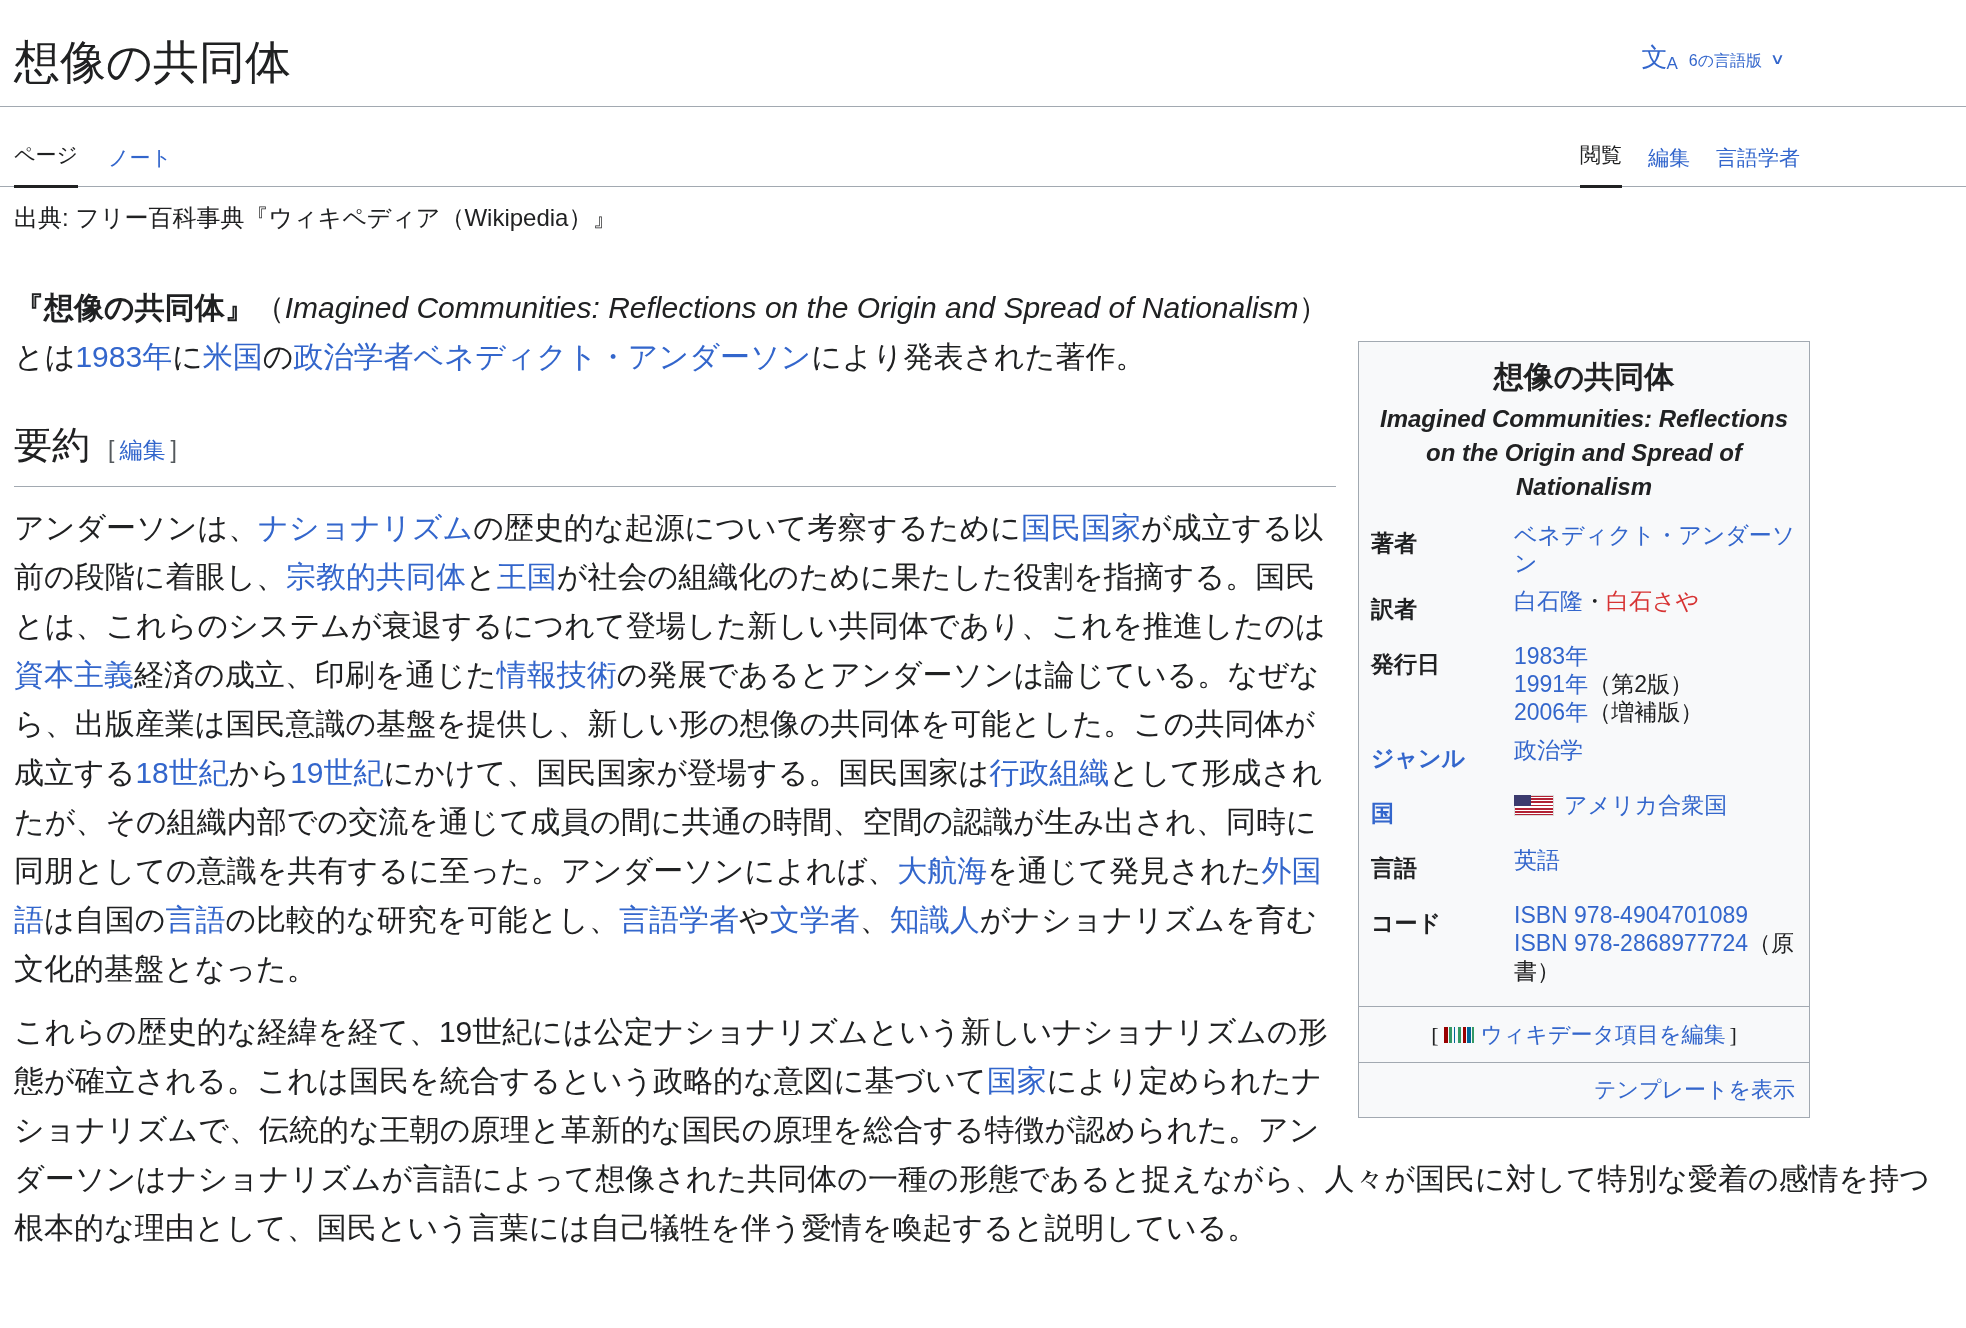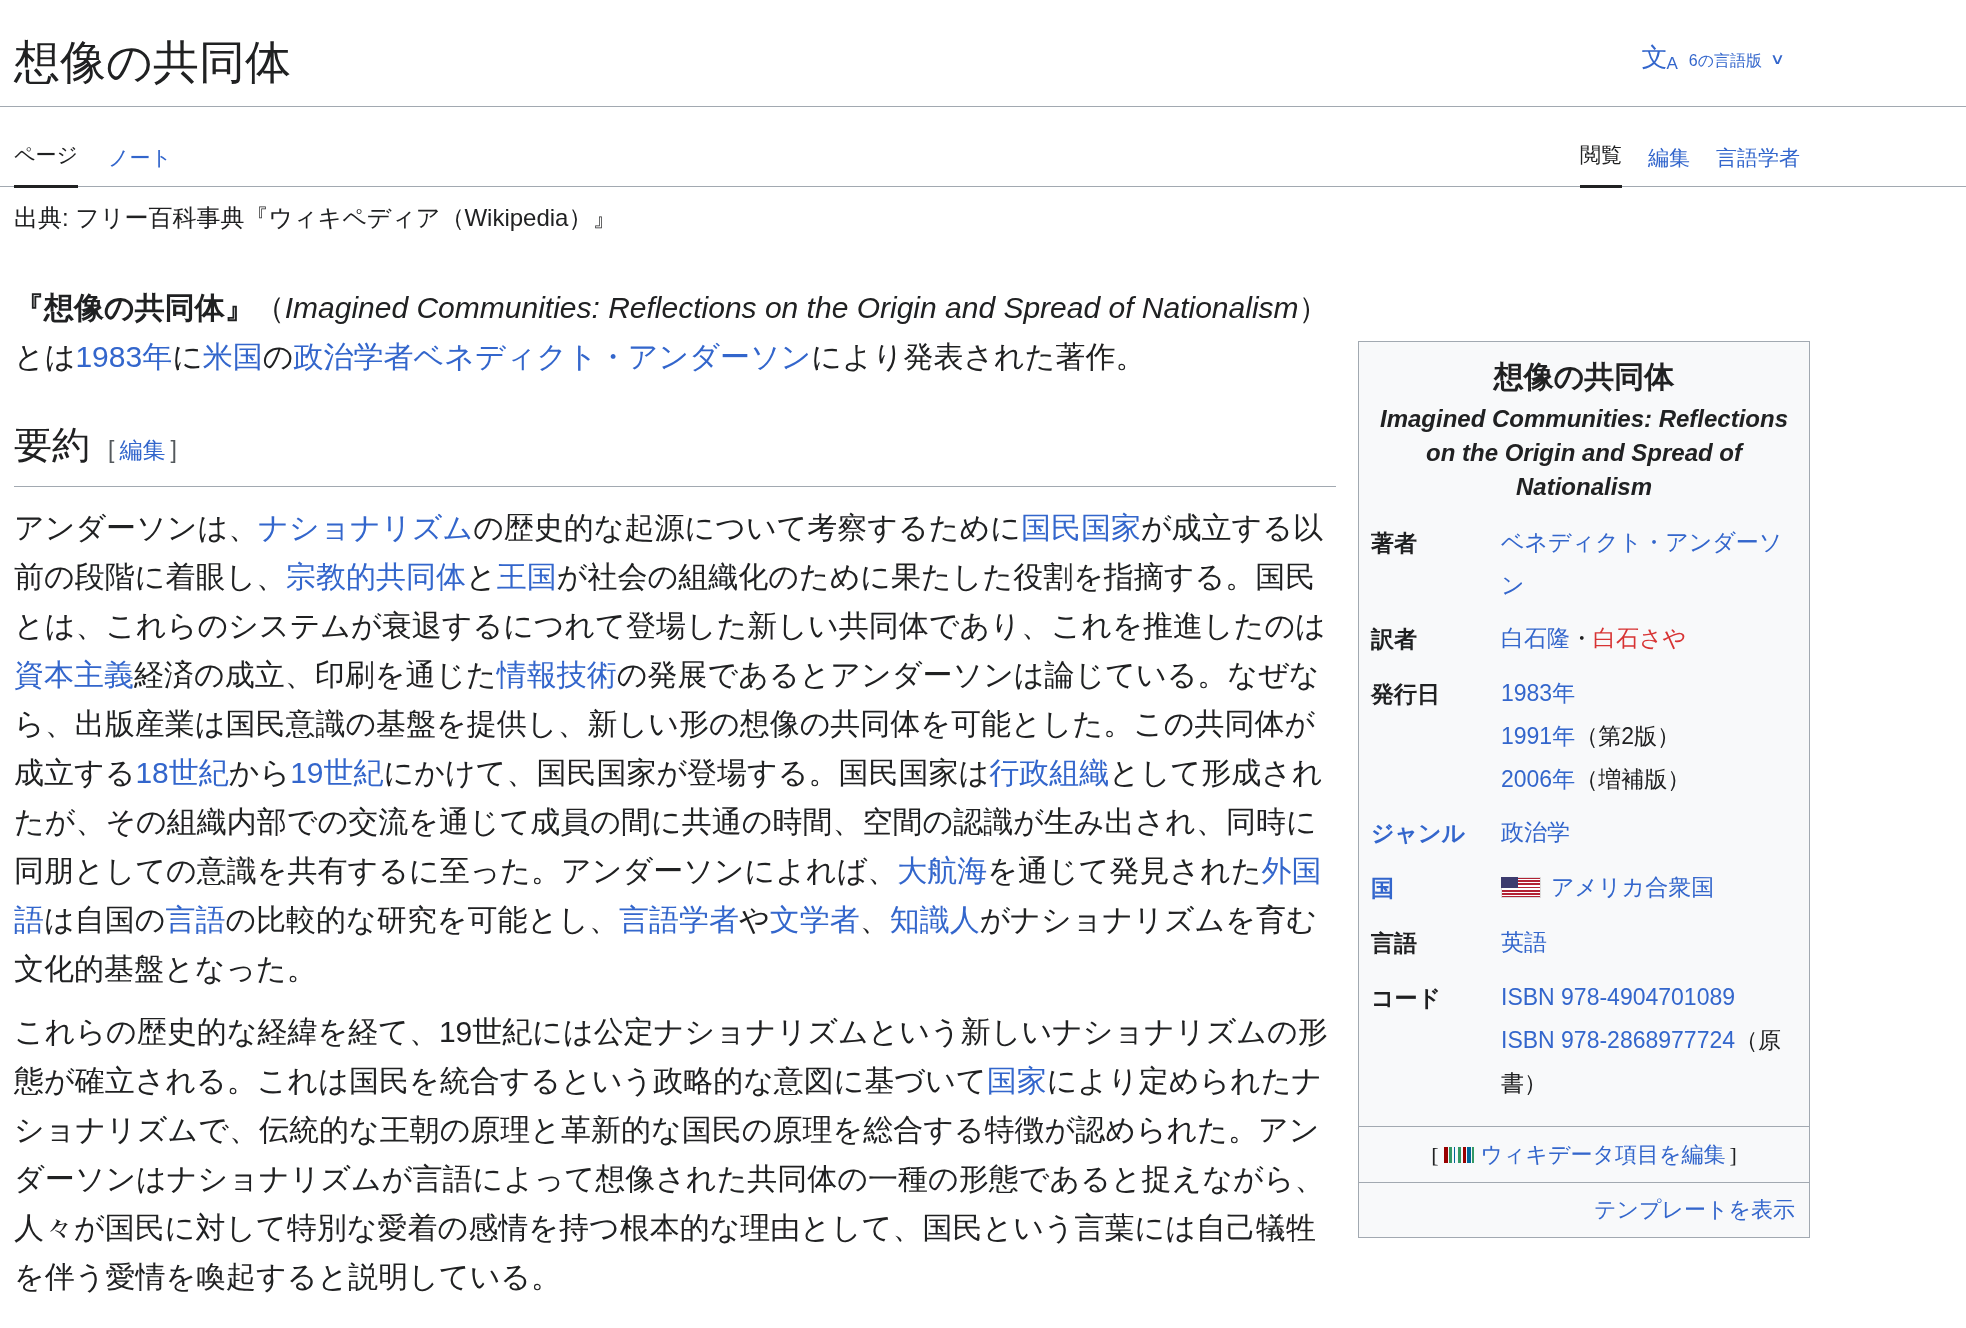--- a/index.html
+++ b/index.html
@@ -54,21 +54,21 @@
     margin:58px 140px 26px 22px;
     background:var(--ibbg);border:1px solid var(--border);
     padding:10px 0 8px;
     font-size:23px;line-height:34px;
   }
   .ib-title{font-size:30px;font-weight:bold;text-align:center;line-height:42px;padding:4px 12px 2px;}
   .ib-sub{font-size:24px;font-weight:bold;font-style:italic;text-align:center;line-height:34px;padding:2px 10px 12px;}
   .ib-row{display:grid;grid-template-columns:130px 1fr;padding:5px 12px;align-items:start;}
   .ib-label{font-weight:bold;line-height:45px;}
   .ib-label.is-link{color:var(--link);cursor:pointer;}
-  .ib-value{line-height:43px;}
+  .ib-value{line-height:28px;margin-left:13px;}
   .ib-sep{border-top:1px solid var(--border);margin-top:16px;}
   .ib-wikidata{text-align:center;padding:11px 12px 10px;font-size:22px;font-family:Liberation Serif, serif;}
   .ib-wikidata .bracket{color:var(--text);margin:0 4px;}
   .ib-wikidata .lnk{color:var(--link);cursor:pointer;}
   .wd-icon{display:inline-block;width:30px;height:16px;margin:0 6px -1px 2px;
     background:linear-gradient(90deg,#990000 0 12%,transparent 12% 18%,#339966 18% 26%,transparent 26% 32%,#006699 32% 38%,transparent 38% 46%,#339966 46% 58%,transparent 58% 64%,#990000 64% 72%,transparent 72% 78%,#006699 78% 90%,transparent 90% 94%,#339966 94% 100%);}
   .ib-template{border-top:1px solid var(--border);text-align:right;padding:10px 14px 2px;font-size:22px;}
   .ib-template .lnk{color:var(--link);cursor:pointer;}
 
   .us-flag{display:inline-block;position:relative;width:40px;height:21px;margin-right:10px;vertical-align:-3px;

